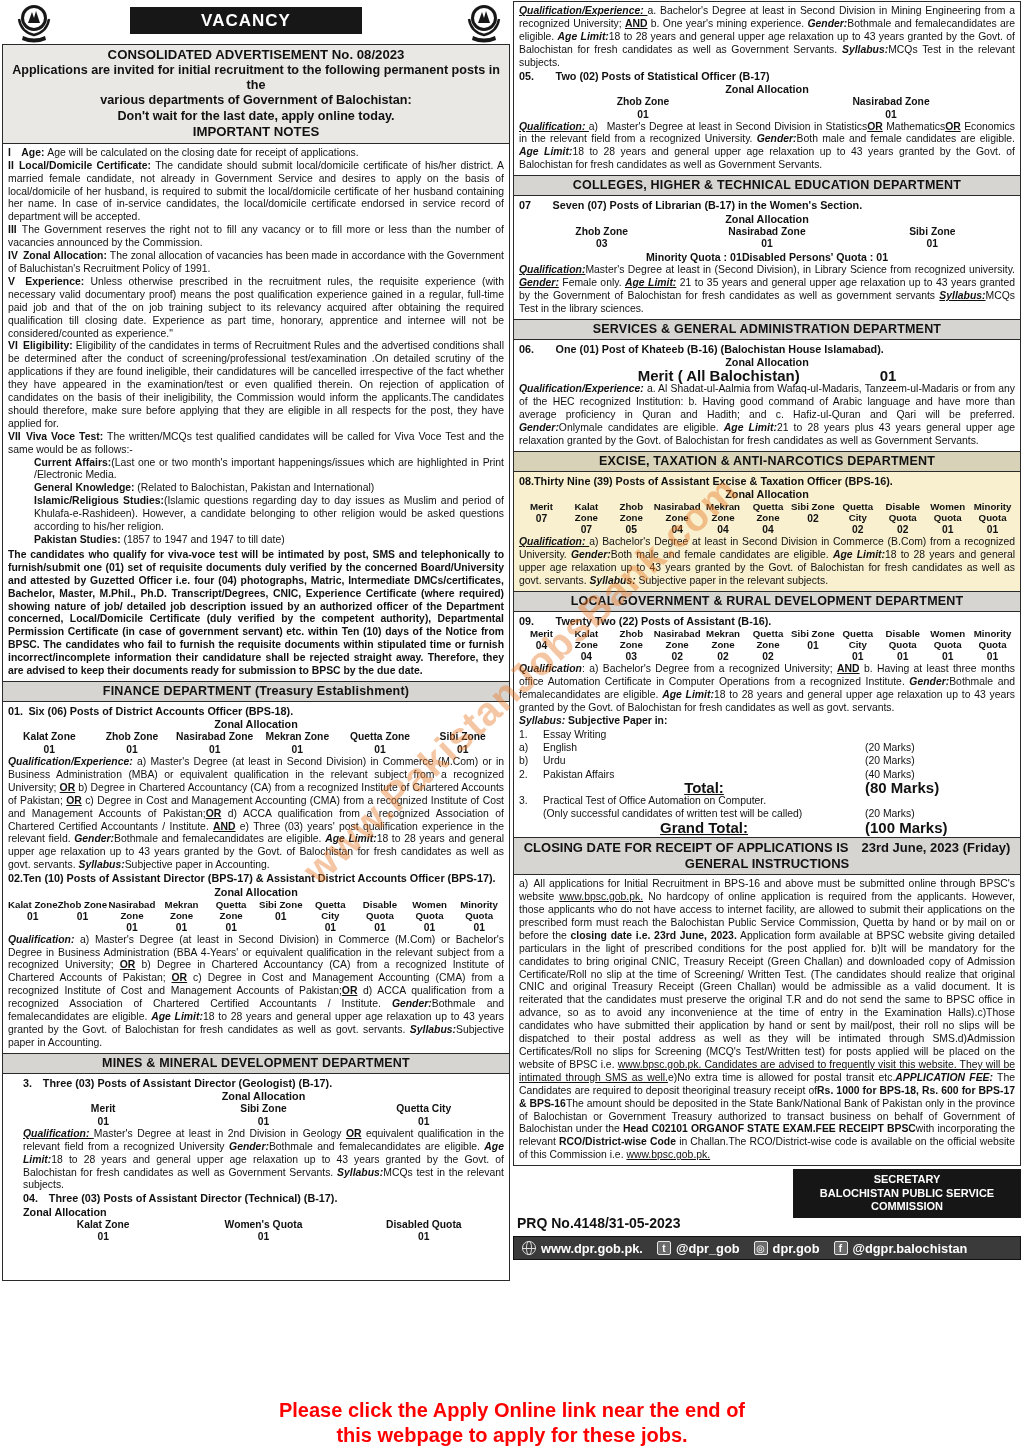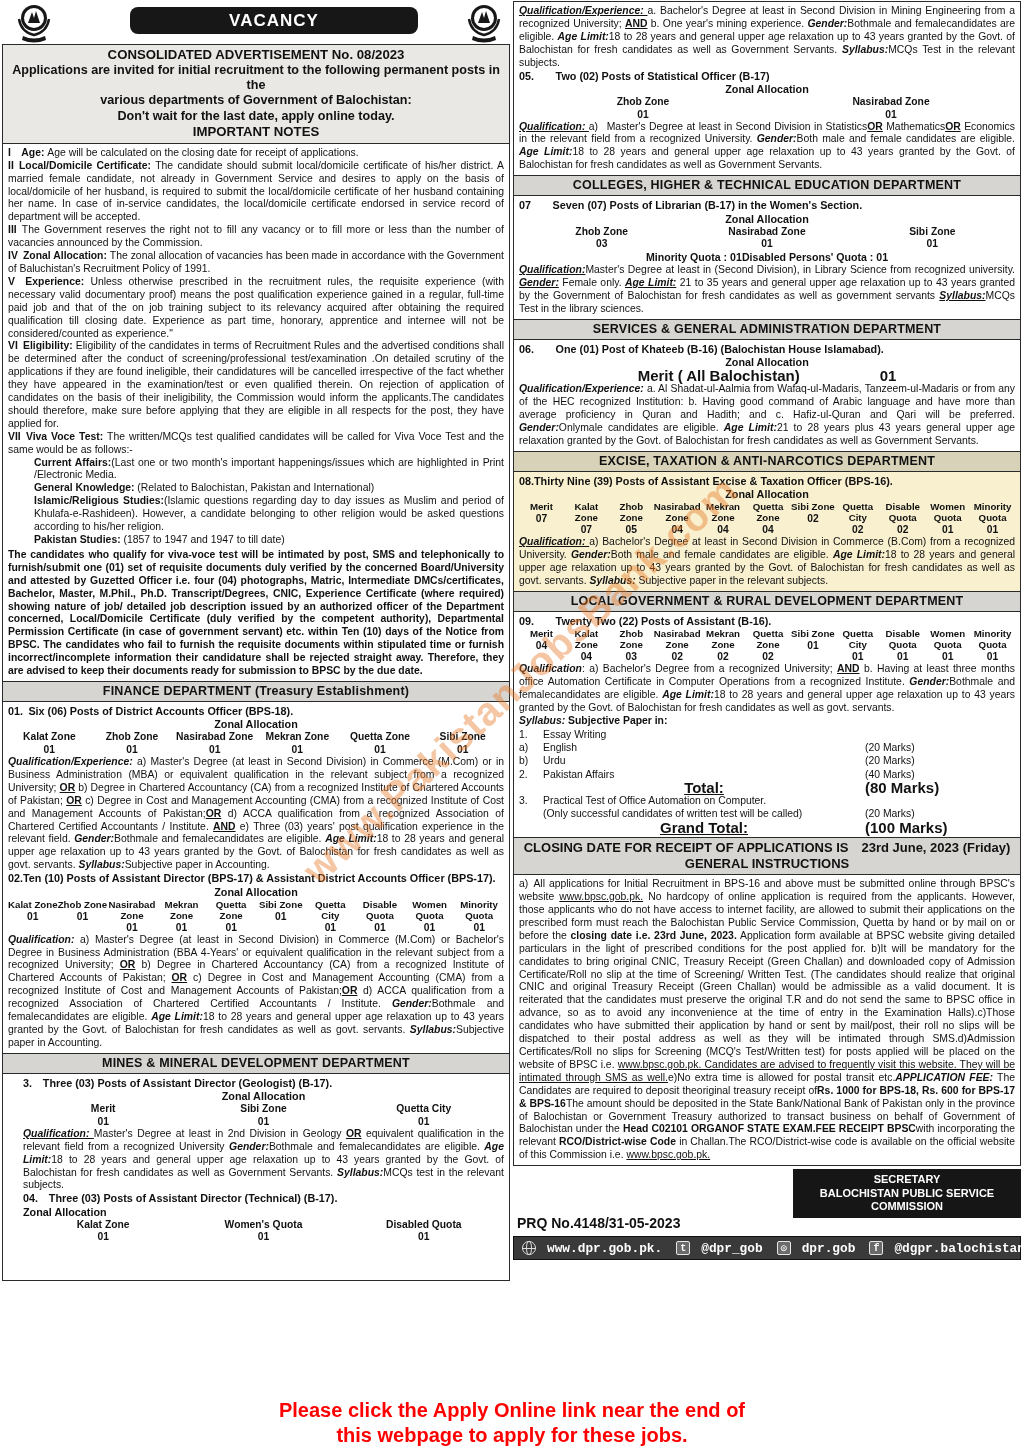--- a/index.html
+++ b/index.html
@@ -23,21 +23,21 @@
   .zl { font-weight:bold; font-size:10.3px; line-height:11.5px; }
   .zv { font-weight:bold; font-size:10.3px; line-height:13px; }
   .zones.dense .zl { font-size:9.7px; line-height:11px; }
   .quota-line { display:flex; justify-content:center; font-weight:bold; font-size:10.6px; line-height:14px; }
   .merit-line { display:flex; justify-content:center; gap:80px; font-weight:bold; font-size:15px; line-height:14px; }
   
   .masthead { position:relative; height:42px; }
   .crest { position:absolute; top:1px; }
   .crest.leftc { left:8px; }
   .crest.rightc { right:2px; }
-  .vac-banner { position:absolute; left:128px; top:5px; width:288px; height:27px; background:#171717; color:#fff; font-weight:bold; font-size:17px; letter-spacing:1px; display:flex; align-items:center; justify-content:center;border-radius:8px; }
+  .vac-banner { position:absolute; left:128px; top:5px; width:232px; height:27px; background:#171717; color:#fff; font-weight:bold; font-size:17px; letter-spacing:1px; display:flex; align-items:center; justify-content:center; }
   .intro-box { border:1.5px solid #2a2a2a; background:#e9e8e5; text-align:center; padding:2px 6px 3px 6px; }
   .intro-box .t1 { font-weight:bold; font-size:13.2px; line-height:16px; }
   .intro-box .t2 { font-weight:bold; font-size:12.6px; line-height:15.2px; }
   
   .excise-h { background:#d8d2b8; }
   .excise-b { background:#f8f0cf; }
   
   .syl-row { display:grid; grid-template-columns:24px 1fr 150px; font-size:10.4px; line-height:13.2px; }
   .syl-row .m { text-align:left; }
   .syl-total { display:grid; grid-template-columns:24px 1fr 150px; font-size:15px; line-height:13.5px; font-weight:bold; }
@@ -45,21 +45,21 @@
   
   .closing { border:1.5px solid #2a2a2a; background:#d6d5d2; text-align:center; margin-top:-1px; padding:2px 0; }
   .closing .c1 { font-weight:bold; font-size:13px; line-height:16px; }
   .closing .c2 { font-weight:bold; font-size:13px; line-height:16px; }
   
   .bottom-row { position:relative; height:72px; margin-top:-1px; }
   .prq { position:absolute; left:4px; bottom:6px; font-weight:bold; font-size:14px; }
   .secretary { position:absolute; right:0; top:4px; width:228px; background:#161616; color:#fff; text-align:center; padding:4px 2px; }
   .secretary div { font-weight:bold; font-size:11px; line-height:13.5px; }
   .social-bar { display:flex; align-items:center; gap:14px; background:#3a3a3a; border:1px solid #111; color:#fff; height:24px; padding:0 8px; margin-top:-1px; }
-  .social-item { display:flex; align-items:center; gap:11px; font-weight:bold; font-size:12.8px;font-family:Liberation Mono, monospace; }
+  .social-item { display:flex; align-items:center; gap:5px; font-weight:bold; font-size:12.8px; }
   .sq-ic { width:14px; height:14px; border:1px solid #e8e8e8; border-radius:2px; display:inline-flex; align-items:center; justify-content:center; font-size:10px; font-weight:bold; color:#fff; background:#6a6a6a; }
   .globe-ic { position:relative; width:14px; height:14px; border:1.5px solid #ddd; border-radius:50%; display:inline-block; }
   .globe-ic:before { content:""; position:absolute; left:-1px; right:-1px; top:50%; border-top:1px solid #ddd; }
   .globe-ic:after { content:""; position:absolute; top:-1px; bottom:-1px; left:28%; right:28%; border:1px solid #ddd; border-radius:50%; }
   
   .apply-note { position:absolute; left:0; right:0; bottom:3px; text-align:center; font-weight:bold; font-size:20px; line-height:25px; }
   
   .watermark { position:absolute; left:325px; top:848px; transform:rotate(-43deg); transform-origin:left bottom; font-size:40px; font-weight:bold; letter-spacing:1px; opacity:.42; pointer-events:none; white-space:nowrap; z-index:5; }
 </style>
 </head>

